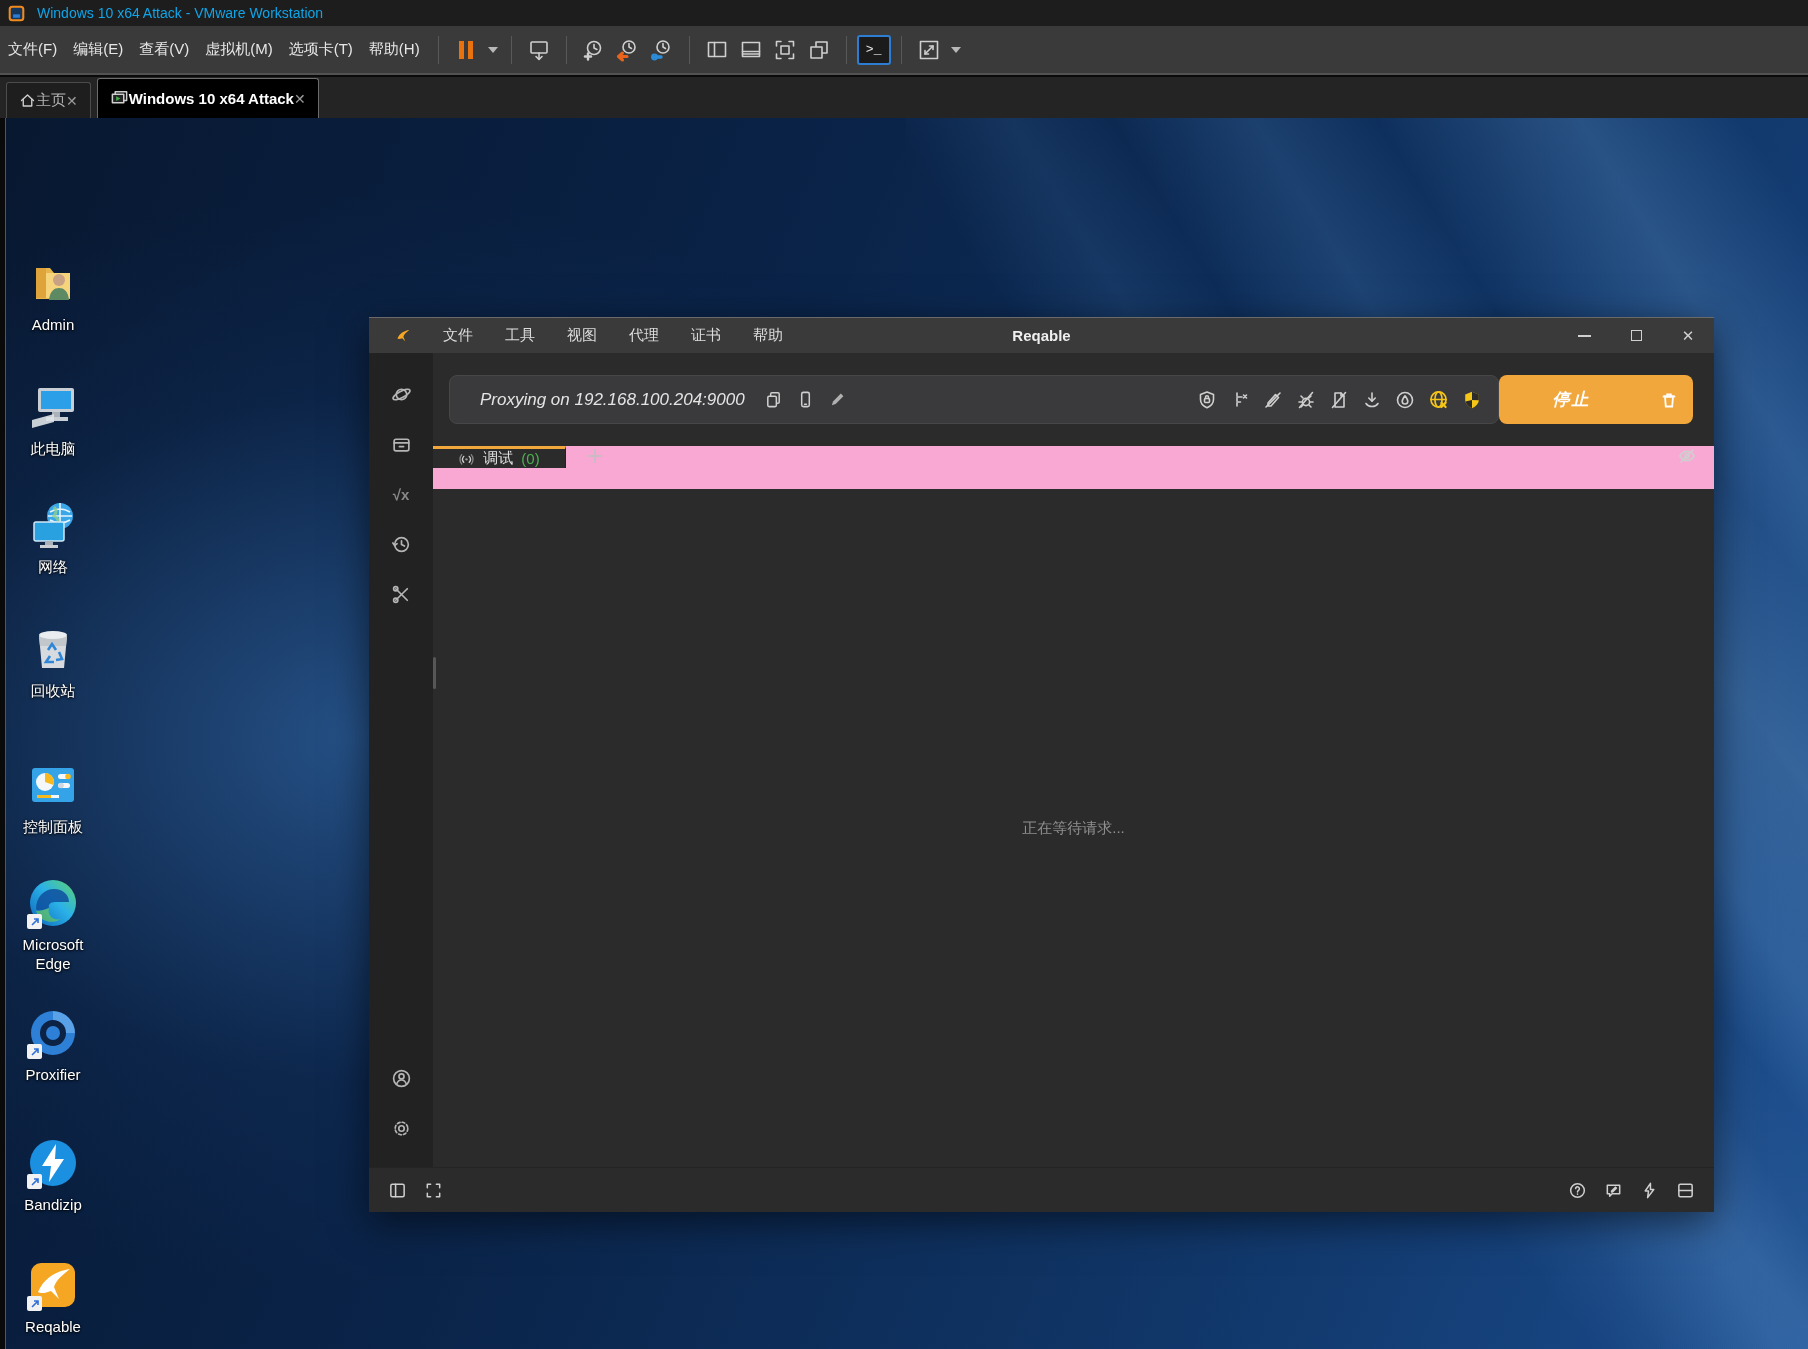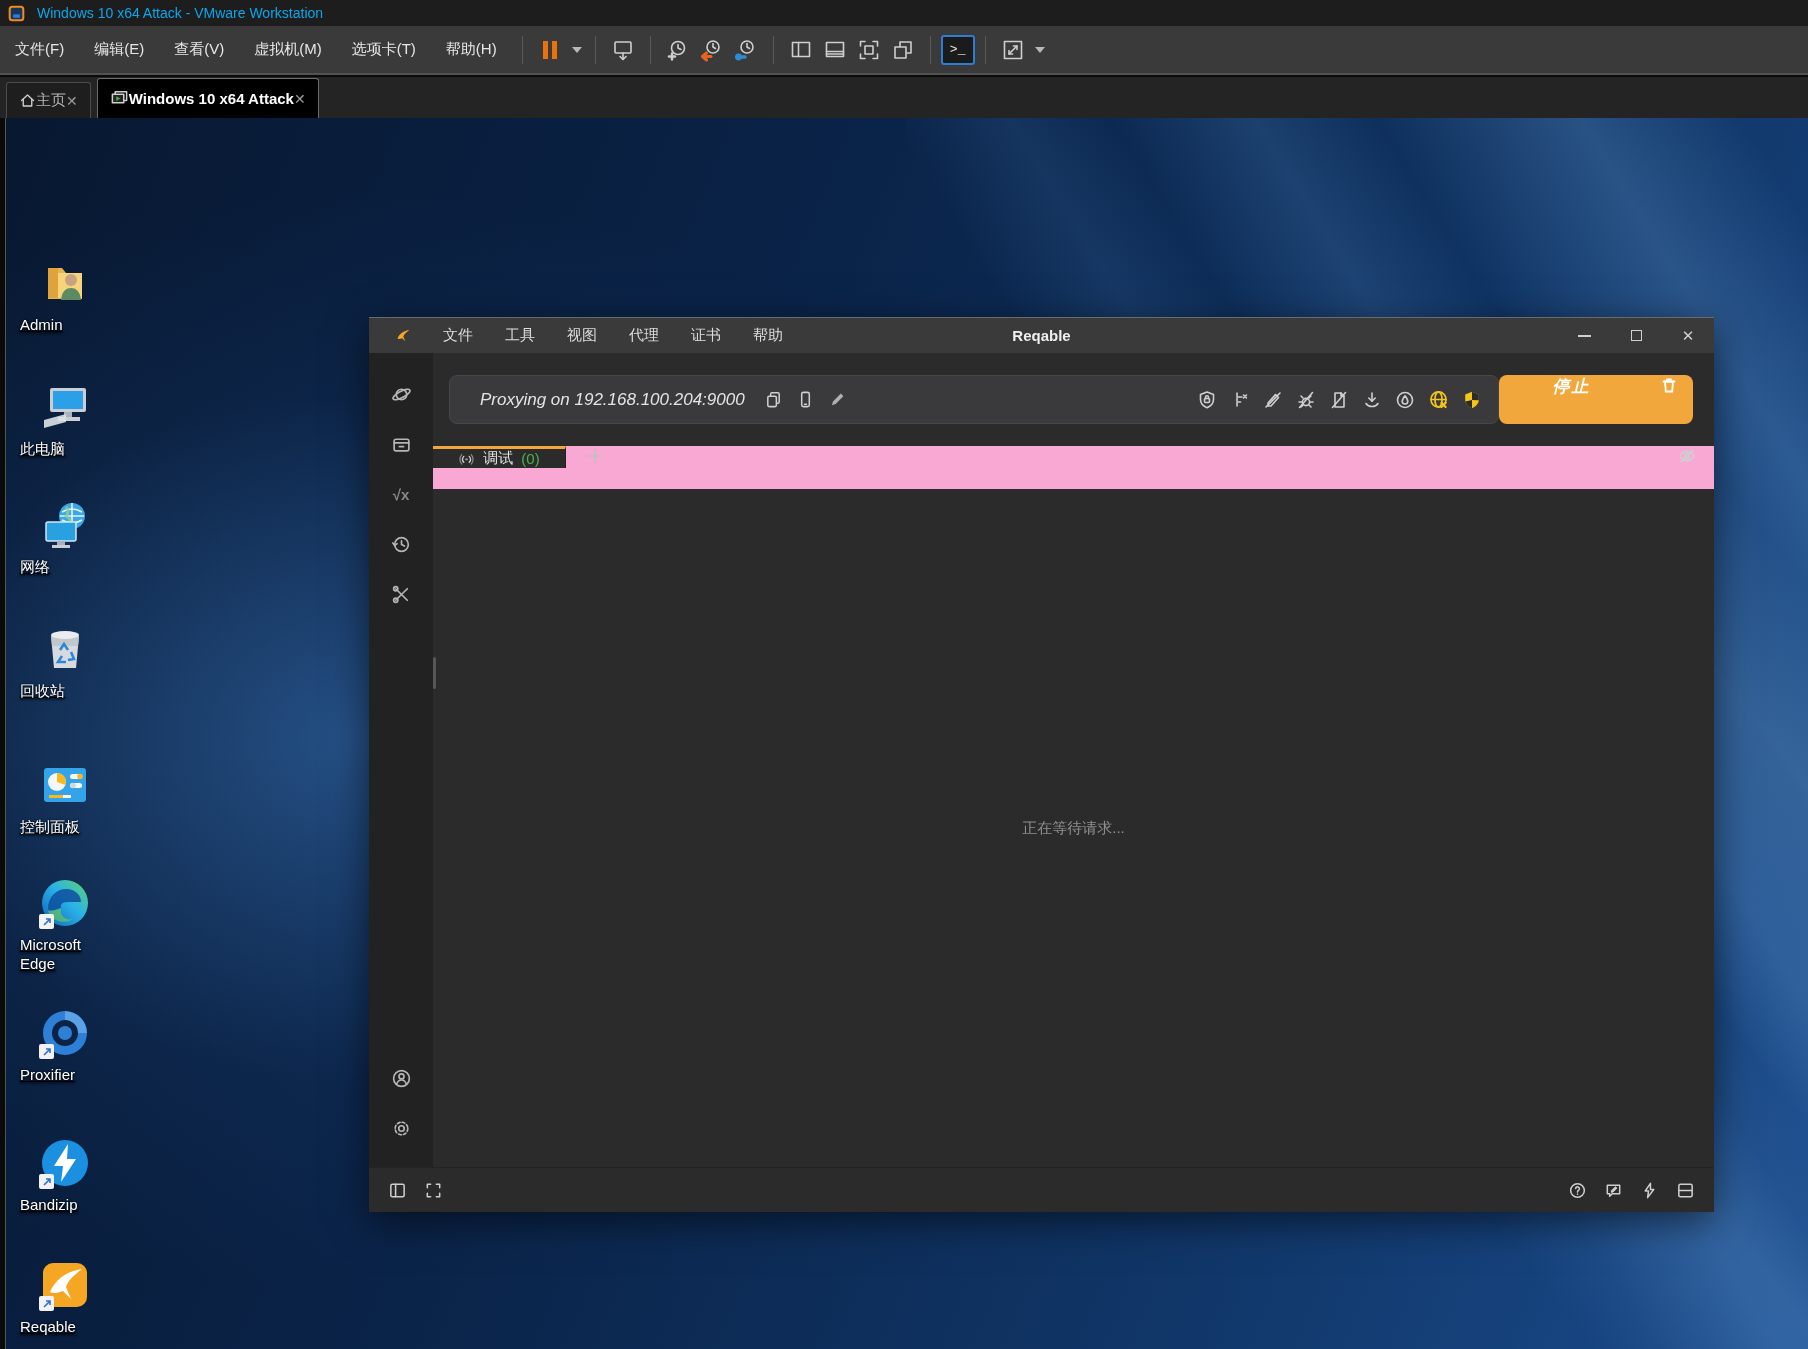--- a/index.html
+++ b/index.html
@@ -5,21 +5,21 @@
   * { box-sizing: border-box; margin: 0; padding: 0; }
   html,body { width:1808px; height:1349px; overflow:hidden; background:#0a0a0a;
     font-family:"Liberation Sans", sans-serif; }
 
   
   #vm-titlebar { position:absolute; top:0; left:0; right:0; height:26px; background:#1d1d1d;
     display:flex; align-items:center; gap:12px; padding-left:8px; }
   #vm-titlebar .t { color:#0ea5e9; font-size:14px; }
   #vm-menubar { position:absolute; top:26px; left:0; right:0; height:49px; background:#3a3a3a;
     border-bottom:2px solid #525252; display:flex; align-items:center; color:#e6e6e6; font-size:15px; }
-  .vm-menu-item { padding:0 15px; height:100%; display:flex; align-items:center; cursor:default; }
+  .vm-menu-item { padding:0 8px; height:100%; display:flex; align-items:center; cursor:default; }
   .tb-sep { width:1px; height:28px; background:#585858; margin:0 10px; }
   .tb-btn { display:flex; align-items:center; justify-content:center; width:34px; height:38px; }
   .pause-bars { display:flex; gap:4px; }
   .pause-bars i { display:block; width:5px; height:18px; background:#e8720e; }
   .caret { width:0; height:0; border-left:5px solid transparent; border-right:5px solid transparent;
     border-top:6px solid #b8b8b8; margin-left:2px; }
   svg.i { display:block; fill:none; stroke:#cfcfcf; stroke-width:1.6; stroke-linecap:round; stroke-linejoin:round; }
   #console-btn { width:34px; height:30px; background:#1b1b1b; border:2px solid #2d7dd2; border-radius:3px;
     color:#e8e8e8; font-family:"Liberation Mono", monospace; font-size:13px; display:flex;
     align-items:center; justify-content:center; }
@@ -38,21 +38,21 @@
       linear-gradient(112deg, #081831 0%, #0a2348 38%, #103566 70%, #1a4b8c 100%);
     border-left:1px solid #555; }
   .beam { position:absolute; pointer-events:none; }
   #beam1 { left:900px; top:-100px; width:1100px; height:1500px; transform:rotate(0deg);
     background:linear-gradient(58deg, transparent 42%, rgba(110,175,240,.10) 48%, transparent 53%,
       rgba(120,185,250,.14) 60%, transparent 66%, rgba(140,200,255,.20) 76%, transparent 84%); }
   #beam2 { left:1250px; top:300px; width:700px; height:1100px;
     background:linear-gradient(52deg, transparent 30%, rgba(150,205,255,.16) 45%, transparent 55%,
       rgba(160,215,255,.22) 72%, transparent 82%); }
 
-  .dicon { position:absolute; left:14px; width:90px; cursor:default;text-decoration:underline; }
+  .dicon { position:absolute; left:2px; width:90px; text-align:center; cursor:default; }
   .dicon .glyph { width:54px; height:54px; margin:0 auto; position:relative; }
   .dicon .lbl { margin-top:5px; color:#ffffff; font-size:15px; line-height:19px;
     text-shadow:0 1px 3px rgba(0,0,0,.95), 0 0 2px rgba(0,0,0,.8); }
   .sc-arrow { position:absolute; left:1px; bottom:1px; width:15px; height:15px; background:#f2f2f2;
     border-radius:2px; display:flex; align-items:center; justify-content:center; }
 
   
   #rq { position:absolute; left:368px; top:317px; width:1345px; height:895px; background:#2b2b2b;
     display:flex; flex-direction:column; box-shadow:0 10px 36px rgba(0,0,0,.55); border-top:1px solid #6a6a6a; }
   #rq-titlebar { height:35px; background:#3a3a3a; display:flex; align-items:center; position:relative;
@@ -77,21 +77,21 @@
 
   #rq-right { flex:1; display:flex; flex-direction:column; min-width:0; }
   #rq-toolbar { height:93px; display:flex; align-items:center; padding:0 21px 0 16px; gap:0; flex:none;font-style:italic; }
   #proxy-box { flex:1; height:49px; background:#3a3a3c; border:1px solid #47474a; border-radius:8px;
     display:flex; align-items:center; padding:0 16px 0 30px; gap:13px; }
   #proxy-text { font-size:17px; color:#e4e4e4; margin-right:6px; }
   .pb-ico { display:flex; align-items:center; }
   #proxy-box .gap { flex:1; }
   svg.y { stroke:#f5c518 !important; }
   #stop-btn { width:194px; height:49px; background:#f2a73d; border-radius:8px; display:flex;
-    align-items:flex-start; flex:none; }
+    align-items:center; flex:none; }
   #stop-label { flex:1; display:flex; align-items:center; justify-content:center; color:#ffffff;
     font-size:17px; font-weight:bold; letter-spacing:2px; }
   #stop-div { width:1px; background:#dd9630; margin:0; }
   #trash-btn { width:48px; display:flex; align-items:center; justify-content:center; }
 
   #rq-tabrow { height:43px; background:#f9a8d4; display:flex; align-items:flex-start; flex:none; }
   #debug-tab { width:133px; background:#2b2b2b; border-top:3px solid #f2a73d; border-right:1px solid #222;
     display:flex; align-items:center; justify-content:center; gap:8px; font-size:15px; color:#e2e2e2; }
   #debug-count { color:#4caf50; }
   #add-tab { width:58px; display:flex; align-items:center; justify-content:center; }

